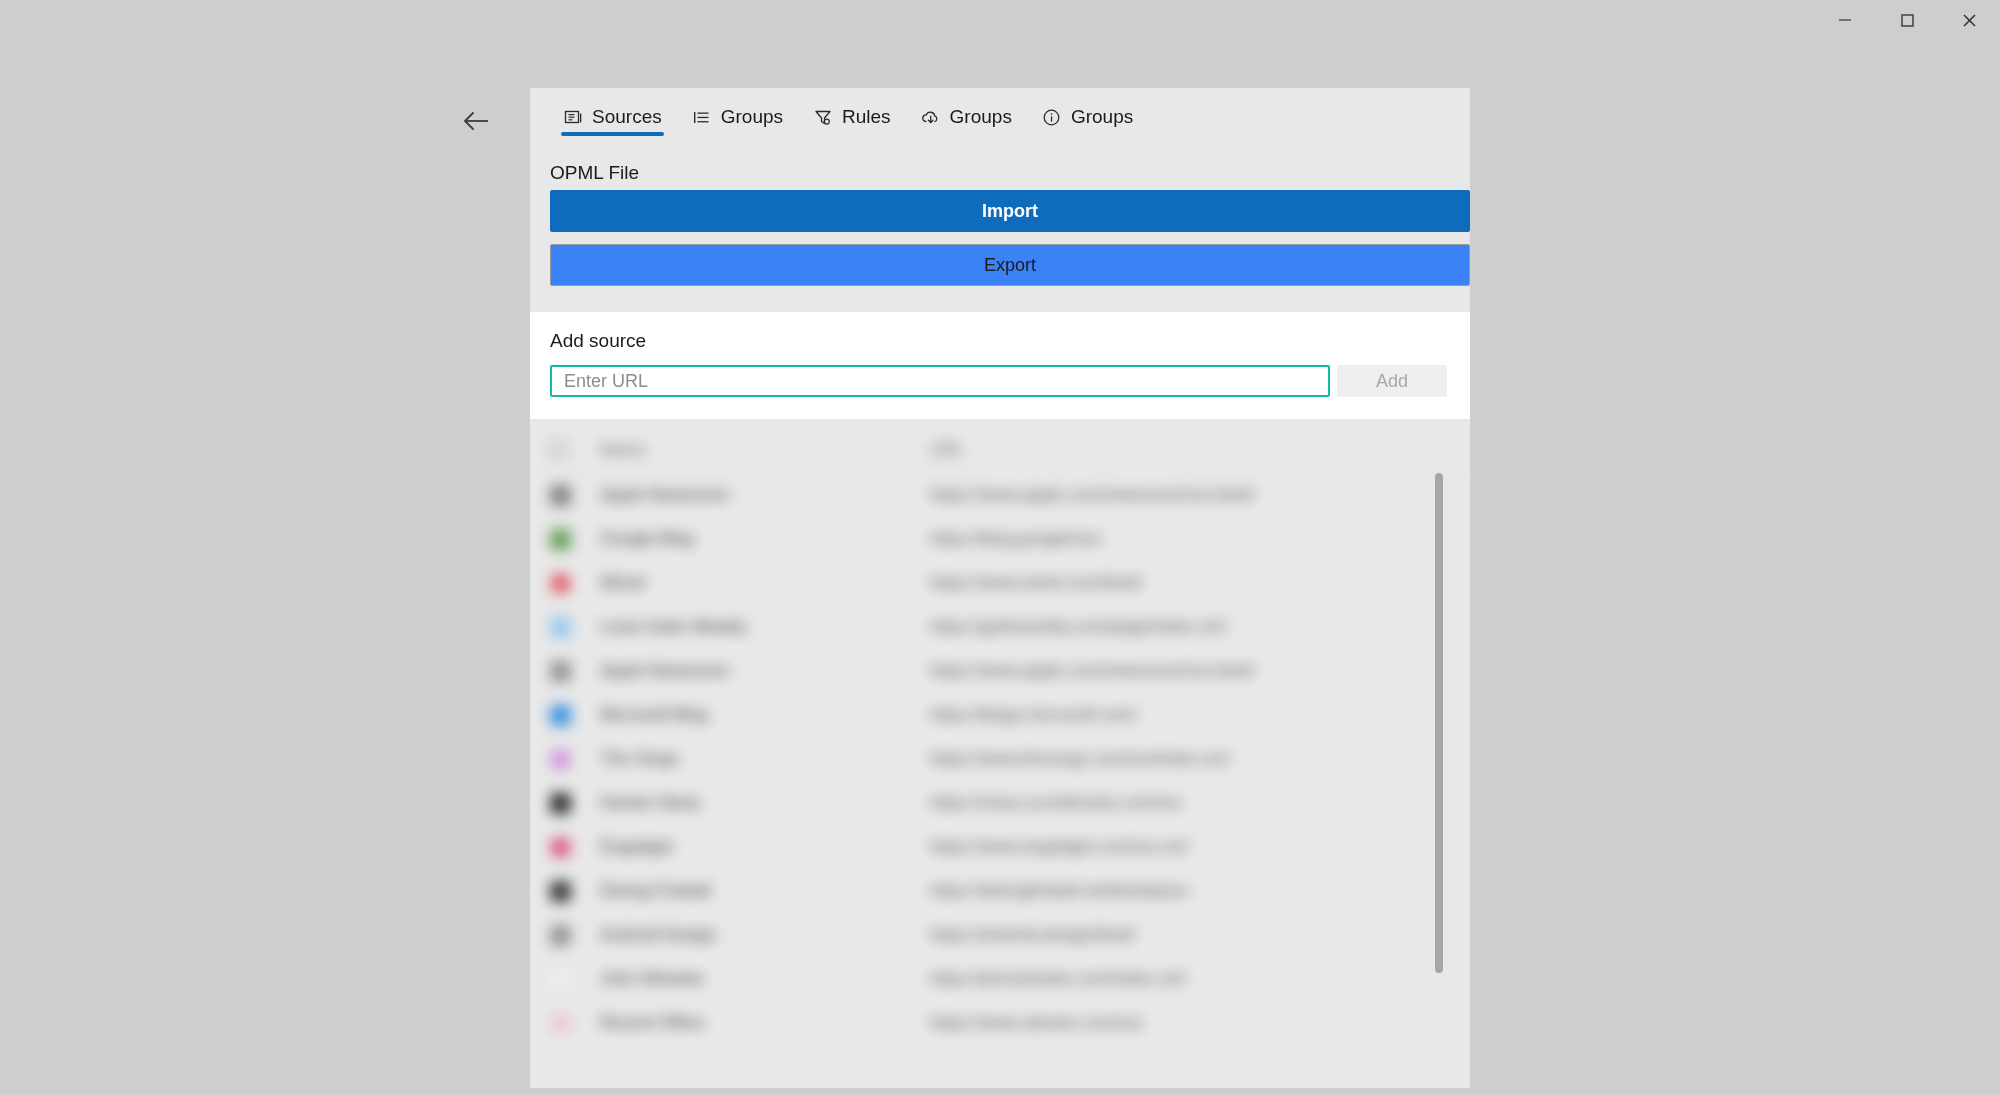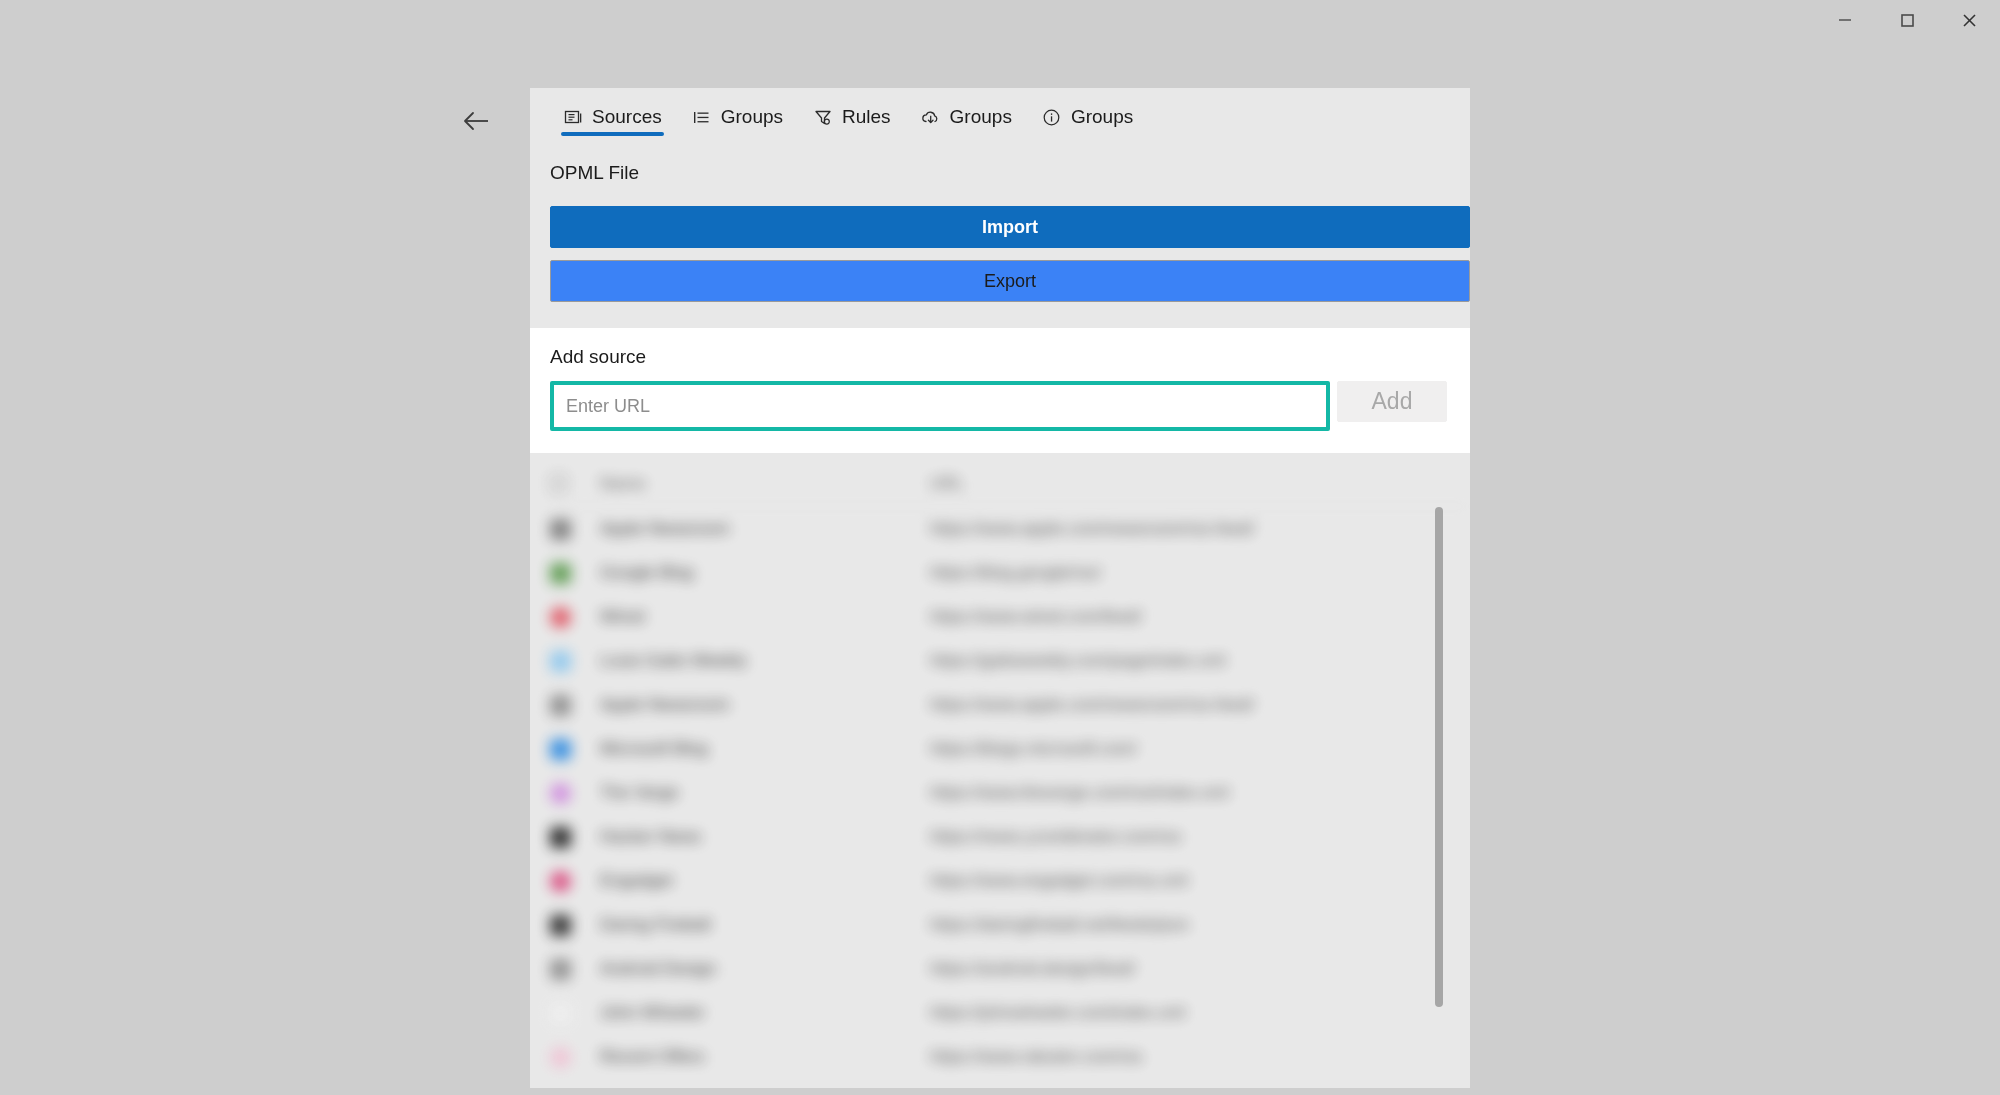--- a/index.html
+++ b/index.html
@@ -82,21 +82,21 @@
   }
 
   
   #opml-section {
     padding: 16px 0 26px 20px;
     background: #e8e8e8;
   }
   #opml-title {
     font-size: 19px;
     color: #1b1b1b;
-    margin-bottom: 22px;
+    margin-bottom: 6px;
   }
   .btn-row { display: flex; gap: 12px; flex-direction: column; }
   .btn {
     height: 42px;
     min-width: 118px;
     padding: 0 20px;
     font-size: 18px;
     font-family: "Liberation Sans", sans-serif;
     display: inline-flex; align-items: center; justify-content: center;
     cursor: pointer;
@@ -121,38 +121,38 @@
   }
   #add-source-title {
     font-size: 19px;
     font-weight: normal;
     color: #1b1b1b;
     margin-bottom: 13px;
   }
   #add-source-row { display: flex; align-items: stretch; gap: 7px; }
   #url-input {
     width: 780px;
-    height: 50px;
+    height: 32px;
     padding: 8px 12px;
     font-size: 18px;
     font-family: "Liberation Sans", sans-serif;
     color: #1b1b1b;
     background: #ffffff;
-    border: 4px solid #14b8a6;
+    border: 2px solid #14b8a6;
     border-radius: 2px;
     outline: none;
   }
   #url-input::placeholder { color: #8d8d8d; }
   #add-button {
-    width: 110px; height: 41px;
+    width: 110px; height: 32px;
     background: #f0efef;
     color: #a8a8a8;
     border: 1px solid #f0efef;
     border-radius: 2px;
-    font-size: 23px;
+    font-size: 18px;
     font-family: "Liberation Sans", sans-serif;
     display: flex; align-items: center; justify-content: center;
     cursor: default;
   }
 
   
   #source-list-wrap {
     position: relative;
     background: #e8e8e8;
     height: 720px;

